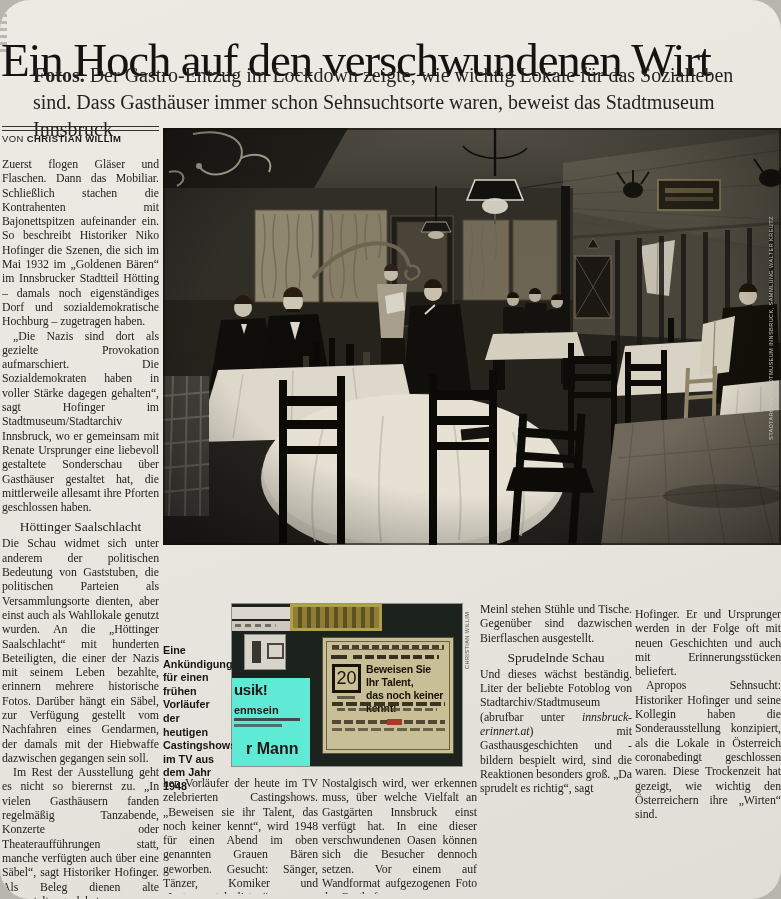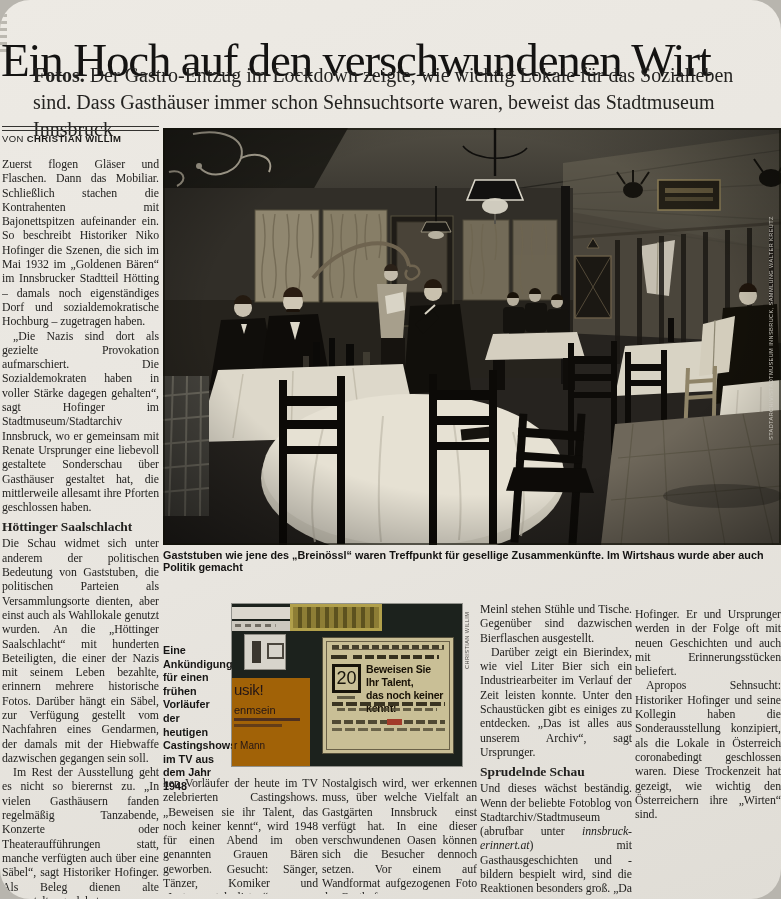--- a/index.html
+++ b/index.html
@@ -27,22 +27,22 @@
     font-family:"Liberation Sans",sans-serif;font-size:9.5px;letter-spacing:.4px;color:#1b1a18;}
   .byline b{font-weight:700;}
   
   .body-col{
     font-size:11.8px;line-height:14.3px;text-align:justify;
     color:#232220;overflow:hidden;letter-spacing:-.05px;
   }
   .body-col p{margin:0;}
   .body-col p.ind{text-indent:11px;}
   .colsub{
-    font-family:"Liberation Serif",serif;font-weight:700;font-size:13.5px;
-    margin:5px 0 2px 0;line-height:15px;text-align:left;
+    font-family:"Liberation Serif",serif;font-weight:400;font-size:13.5px;
+    margin:5px 0 2px 0;line-height:15px;text-align:center;
   }
   .c1{left:2px;top:149px;width:157px;height:744px;margin-top:8px;}
   .c2{left:163px;top:776px;width:155px;height:118px;}
   .c3{left:322px;top:776px;width:155px;height:118px;}
   .c4{left:480px;top:602px;width:152px;height:294px;}
   .c5{left:635px;top:607px;width:146px;height:294px;}
   .ital{font-style:italic;}
   
   .photo-wrap{left:163px;top:128px;width:618px;height:417px;background:#26231f;}
   .photo-wrap svg{display:block;}
@@ -71,27 +71,27 @@
     text-align:right;padding-right:4px;box-sizing:border-box;line-height:12px;}
   .strip2{left:0;top:17px;width:58px;height:10px;background:#ccc8bf;
     background-image:repeating-linear-gradient(90deg,#6f6b62 0 6px,transparent 6px 10px);
     background-size:70% 3px;background-repeat:no-repeat;background-position:3px 3px;}
   .goldframe{left:58px;top:0;width:92px;height:27px;background:#6e6126;border:3px solid #b1a04b;
     box-sizing:border-box;
     background-image:repeating-linear-gradient(90deg,#8d7d35 0 5px,#5d521f 5px 9px);}
   .whitecard{left:12px;top:30px;width:42px;height:36px;background:#d7d4cb;border:1px solid #8d8a82;box-sizing:border-box;}
   .whitecard .fig{position:absolute;left:7px;top:6px;width:9px;height:22px;background:#3a362e;}
   .whitecard .fig2{position:absolute;left:22px;top:8px;width:13px;height:12px;border:2px solid #4a463d;}
-  .pink{left:0;top:74px;width:78px;height:88px;background:#a16207;color:#241616;
-    font-family:"Liberation Sans",sans-serif;font-weight:400;overflow:hidden;}
+  .pink{left:0;top:74px;width:78px;height:88px;background:#5eead4;color:#241616;
+    font-family:"Liberation Sans",sans-serif;font-weight:700;overflow:hidden;}
   .pink .l1{position:absolute;left:2px;top:3px;font-size:15px;letter-spacing:-.3px;}
   .pink .l2{position:absolute;left:2px;top:26px;font-size:11px;}
   .pink .sm1{position:absolute;left:2px;top:40px;width:66px;height:3px;background:#3b2424;opacity:.8;}
   .pink .sm2{position:absolute;left:2px;top:46px;width:48px;height:3px;background:#3b2424;opacity:.6;}
-  .pink .l3{position:absolute;left:2px;top:62px;font-size:10px;}
+  .pink .l3{position:absolute;left:14px;top:62px;font-size:16px;}
   .cream{left:90px;top:33px;width:132px;height:117px;background:#c9bf96;border:1px solid #55503c;box-sizing:border-box;}
   .cream .inner{position:absolute;left:3px;top:3px;right:3px;bottom:3px;border:1px solid #6a6148;}
   .cream .trow{position:absolute;left:9px;top:7px;width:112px;height:4px;
     background:repeating-linear-gradient(90deg,#46402c 0 7px,transparent 7px 10px);border-bottom:1px solid #6a6148;}
   .cream .trow2{position:absolute;left:30px;top:17px;width:86px;height:4px;
     background:repeating-linear-gradient(90deg,#35301f 0 9px,transparent 9px 12px);}
   .cream .dsm{position:absolute;left:8px;top:17px;width:16px;height:3.5px;background:#35301f;}
   .numbox{position:absolute;left:9px;top:26px;width:29px;height:29px;border:3px solid #17130a;box-sizing:border-box;
     font-family:"Liberation Sans",sans-serif;font-weight:400;font-size:18px;color:#17130a;
     text-align:center;line-height:23px;}
@@ -361,21 +361,20 @@
           <rect x="352" y="326" width="66" height="8"></rect>
         <polygon points="350,342 422,338 432,362 344,366"></polygon>
       </g>
       <rect width="618" height="417" fill="url(#vign)"></rect>
       <rect x="1" y="1" width="616" height="415" fill="none" stroke="#111009" stroke-width="2" opacity=".6"></rect>
     </svg>
   </div>
 
   <div class="abs vcredit photo-credit">STADTARCHIV/STADTMUSEUM INNSBRUCK, SAMMLUNG WALTER KREUTZ</div>
 
-  <div class="abs photo-caption">Gaststuben wie jene des „Breinössl“ waren Treffpunkt für gesellige Zusammenkünfte. Im Wirtshaus wurde aber auch Politik gemacht</div>
 
   <div class="abs poster-cap">Eine Ankündigung für einen frühen Vorläufer der heutigen Castingshows im TV aus dem Jahr 1948</div>
 
   <div class="abs poster">
     <div class="abs strip1">· FRITZ</div>
     <div class="abs strip2"></div>
     <div class="abs goldframe"></div>
     <div class="abs whitecard">
       <div class="fig"></div>
       <div class="fig2"></div>
@@ -409,22 +408,21 @@
   <div class="abs vcredit poster-credit">CHRISTIAN WILLIM</div>
 
   <div class="abs body-col c2">
     <p>hen Vorläufer der heute im TV zelebrierten Castingshows. „Beweisen sie ihr Talent, das noch keiner kennt“, wird 1948 für einen Abend im oben genannten Grauen Bären geworben. Gesucht: Sänger, Tänzer, Komiker und „Instrumentalsolisten“.</p>
   </div>
   <div class="abs body-col c3">
     <p>Nostalgisch wird, wer erkennen muss, über welche Vielfalt an Gastgärten Innsbruck einst verfügt hat. In eine dieser verschwundenen Oasen können sich die Besucher dennoch setzen. Vor einem auf Wandformat aufgezogenen Foto des Gasthof</p>
   </div>
   <div class="abs body-col c4">
     <p>Meinl stehen Stühle und Tische. Gegenüber sind dazwischen Bierflaschen ausgestellt.</p>
-    <p class="ind">Darüber zeigt ein Bierindex, wie viel Liter Bier sich ein Industriearbeiter im Verlauf der Zeit leisten konnte. Unter den Schaustücken gibt es einiges zu entdecken. „Das ist alles aus unserem Archiv“, sagt Ursprunger.</p>
     <div class="colsub">Sprudelnde Schau</div>
-    <p><span>Und dieses wächst beständig. Wenn der beliebte Fotoblog von Stadtarchiv/Stadtmuseum (abrufbar unter </span><span class="ital">innsbruck-erinnert.at</span><span>) mit Gasthausgeschichten und -bildern bespielt wird, sind die Reaktionen besonders groß. „Da sprudelt es richtig“, sagt</span></p>
+    <p><span>Und dieses wächst beständig. Liter der beliebte Fotoblog von Stadtarchiv/Stadtmuseum (abrufbar unter </span><span class="ital">innsbruck-erinnert.at</span><span>) mit Gasthausgeschichten und -bildern bespielt wird, sind die Reaktionen besonders groß. „Da sprudelt es richtig“, sagt</span></p>
   </div>
   <div class="abs body-col c5">
     <p>Hofinger. Er und Ursprunger werden in der Folge oft mit neuen Geschichten und auch mit Erinnerungsstücken beliefert.</p>
     <p class="ind">Apropos Sehnsucht: Historiker Hofinger und seine Kollegin haben die Sonderausstellung konzipiert, als die Lokale in Österreich coronabedingt geschlossen waren. Diese Trockenzeit hat gezeigt, wie wichtig den Österreichern ihre „Wirten“ sind.</p>
   </div>
 
 </div>
 
 </body></html>

